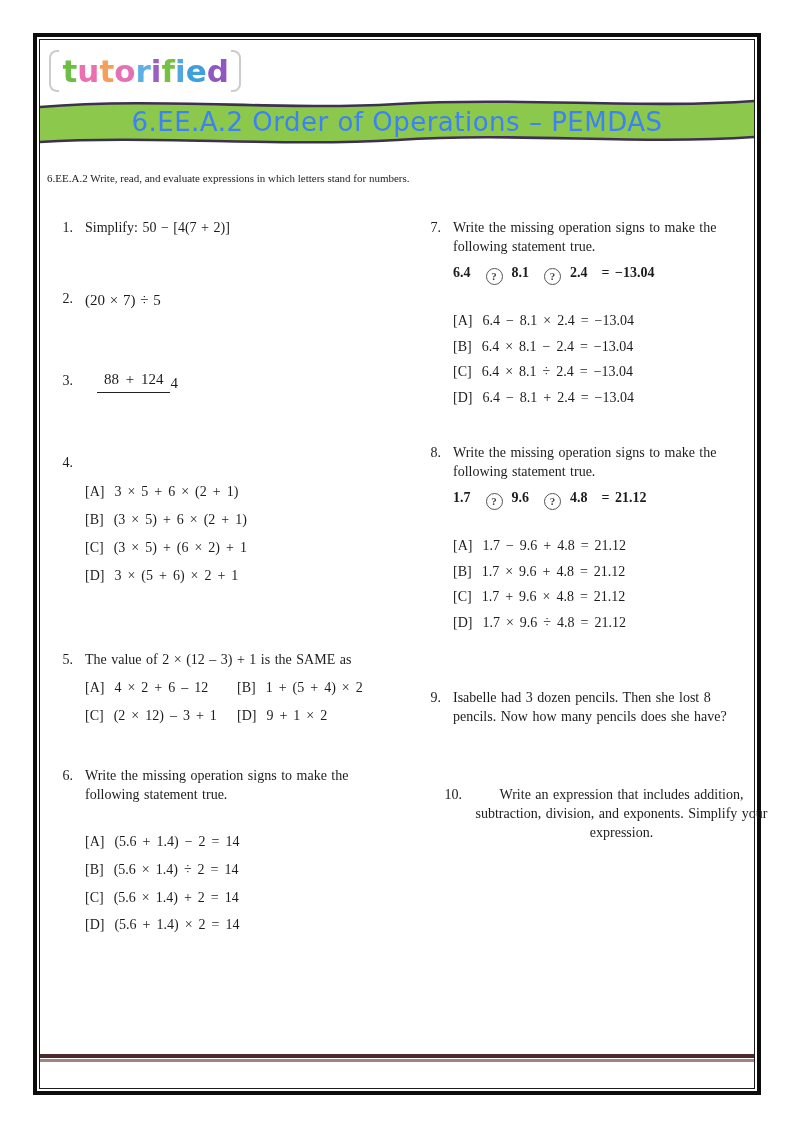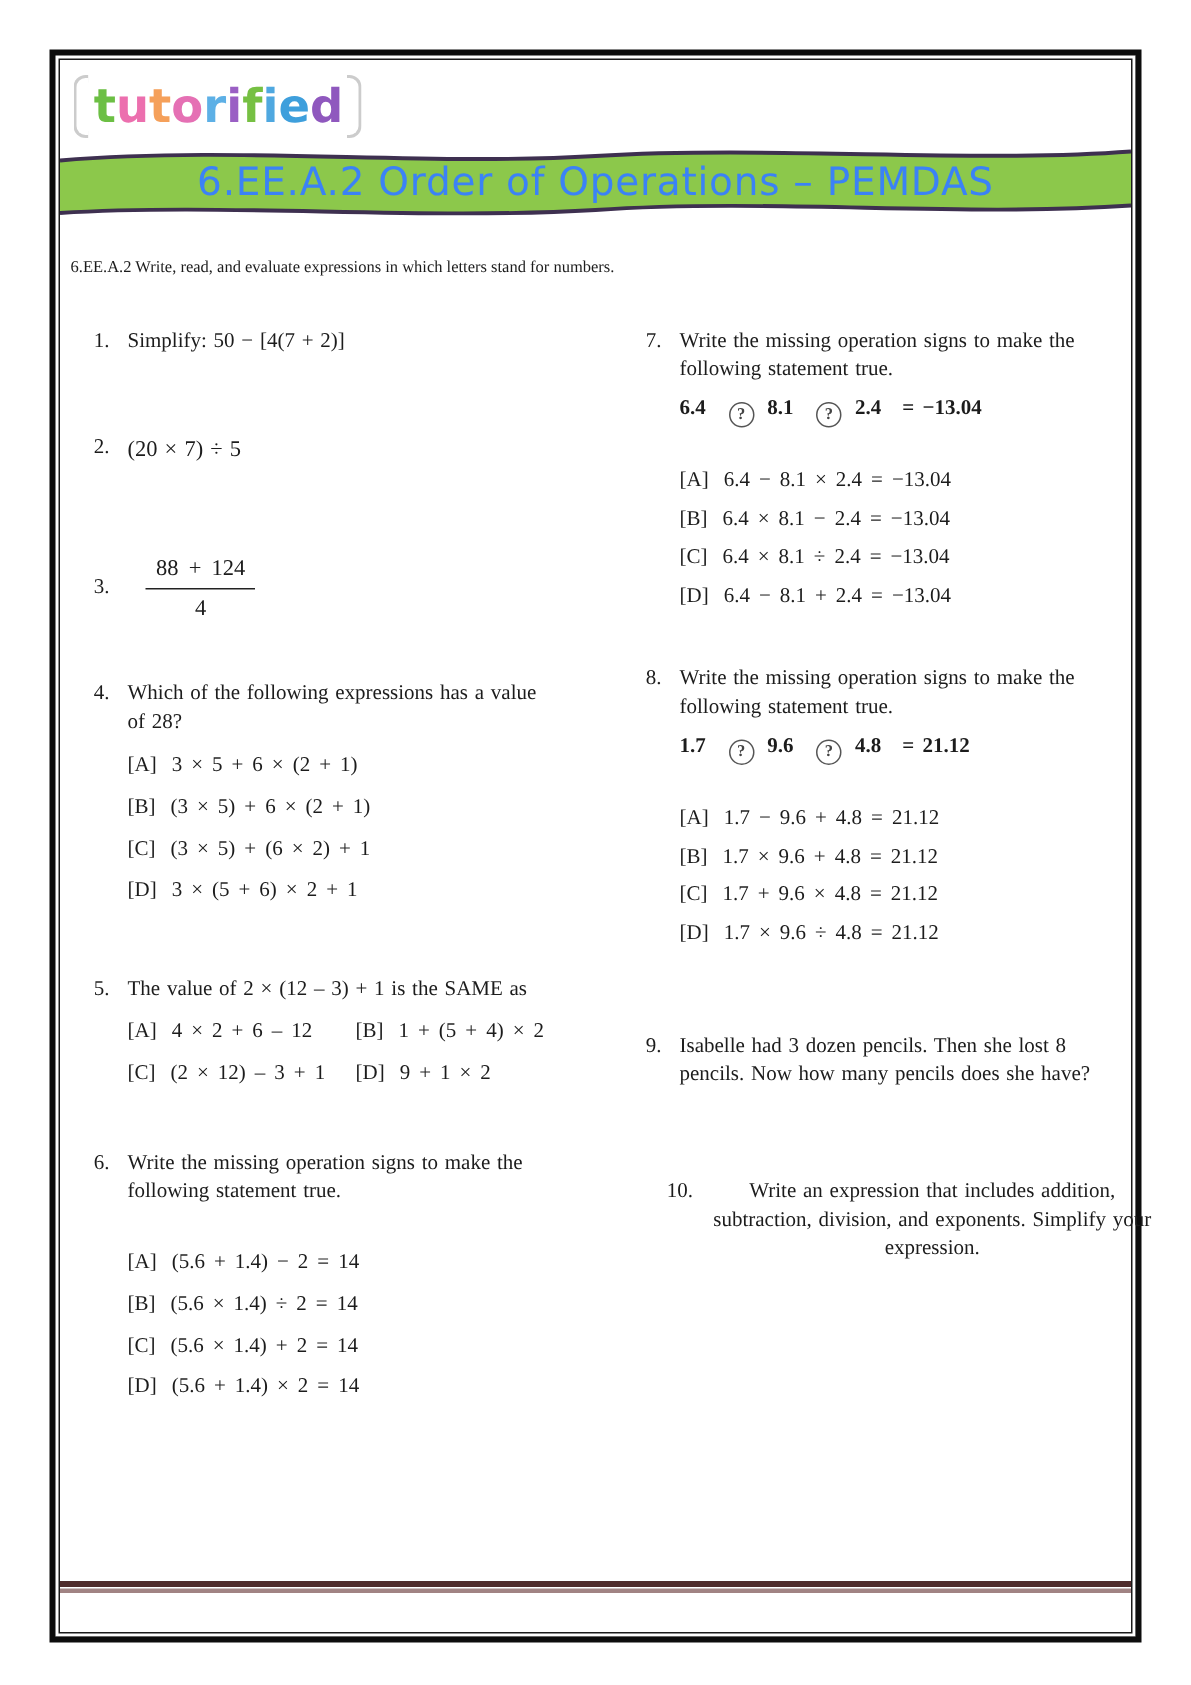--- a/index.html
+++ b/index.html
@@ -44,21 +44,21 @@
   .opts-grid .opt { margin-bottom:0; }
   .opts-tight .opt { margin-bottom:7px; }
   .eq { margin:7px 0 0 34px; white-space:nowrap; word-spacing:2px;font-weight:bold; }
   .eq .seg { margin-right:6px; }
   .eq .res { margin-left:8px; }
   .qm {
     display:inline-flex; width:17px; height:17px; border:1px solid #555;
     border-radius:50%; align-items:center; justify-content:center;
     font-size:11px; color:#444; margin:0 9px; vertical-align:-3px;
   }
-  .fraction { display:inline-flex; flex-direction:column; align-items:center; margin-left:12px; }
+  .fraction { display:inline-flex; flex-direction:row; align-items:center; margin-left:12px; }
   .fraction .num { border-bottom:1.4px solid #222; padding:0 7px 3px; word-spacing:3px; }
   .fraction .den { padding-top:3px; }
   .q3head { display:flex; align-items:center; }
   
   .footer { position:absolute; left:3px; right:3px; bottom:3px; height:34px; }
   .fbar1 { height:4px; margin:0 0 1px 0; }
   .fbar2 { height:3px; }
   .flicense {
     text-align:center; margin-top:4px;
     font-family:"Liberation Sans","DejaVu Sans",sans-serif;
@@ -116,21 +116,20 @@
       <span class="fraction" style="font-size:15px;">
         <span class="num">88 + 124</span>
         <span class="den">4</span>
       </span>
     </div>
   </div>
 
   <div class="q" style="left:14px; top:417px; width:320px;">
     <div class="qhead">
       <span class="qnum">4.</span>
-      <div class="qtext" style="width:275px;">Which of the following expressions has a value of 28?</div>
     </div>
     <div class="opts">
       <div class="opt">
         <span class="opt-label">[A]</span>
         <span class="opt-text">3 × 5 + 6 × (2 + 1)</span>
       </div>
       <div class="opt">
         <span class="opt-label">[B]</span>
         <span class="opt-text">(3 × 5) + 6 × (2 + 1)</span>
       </div>

